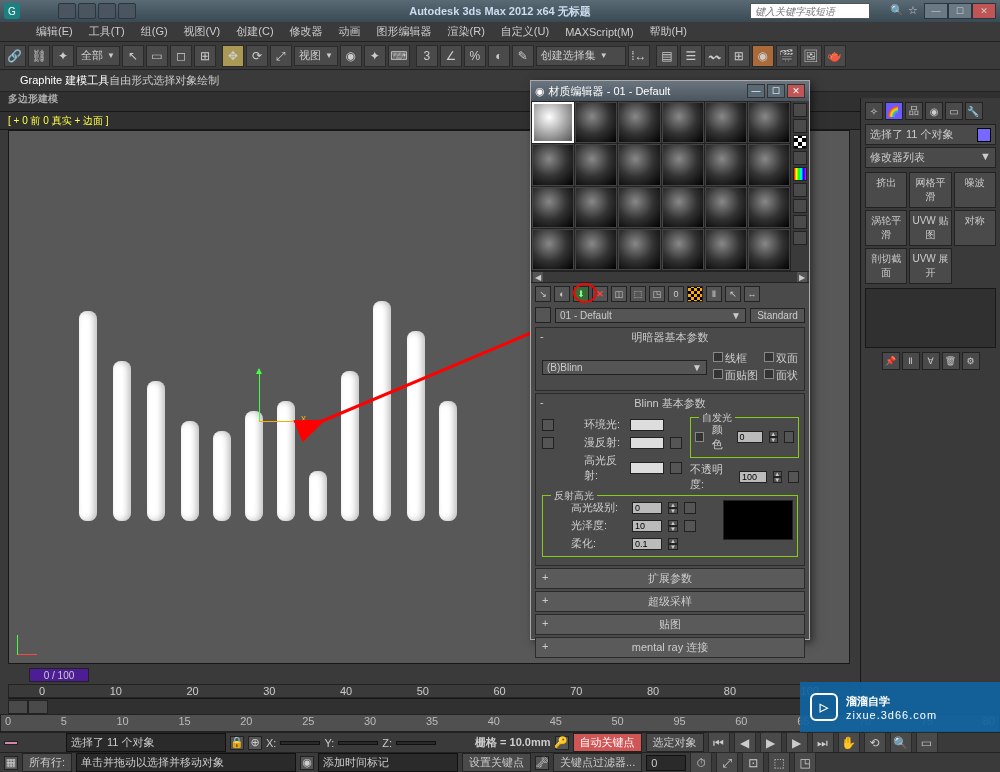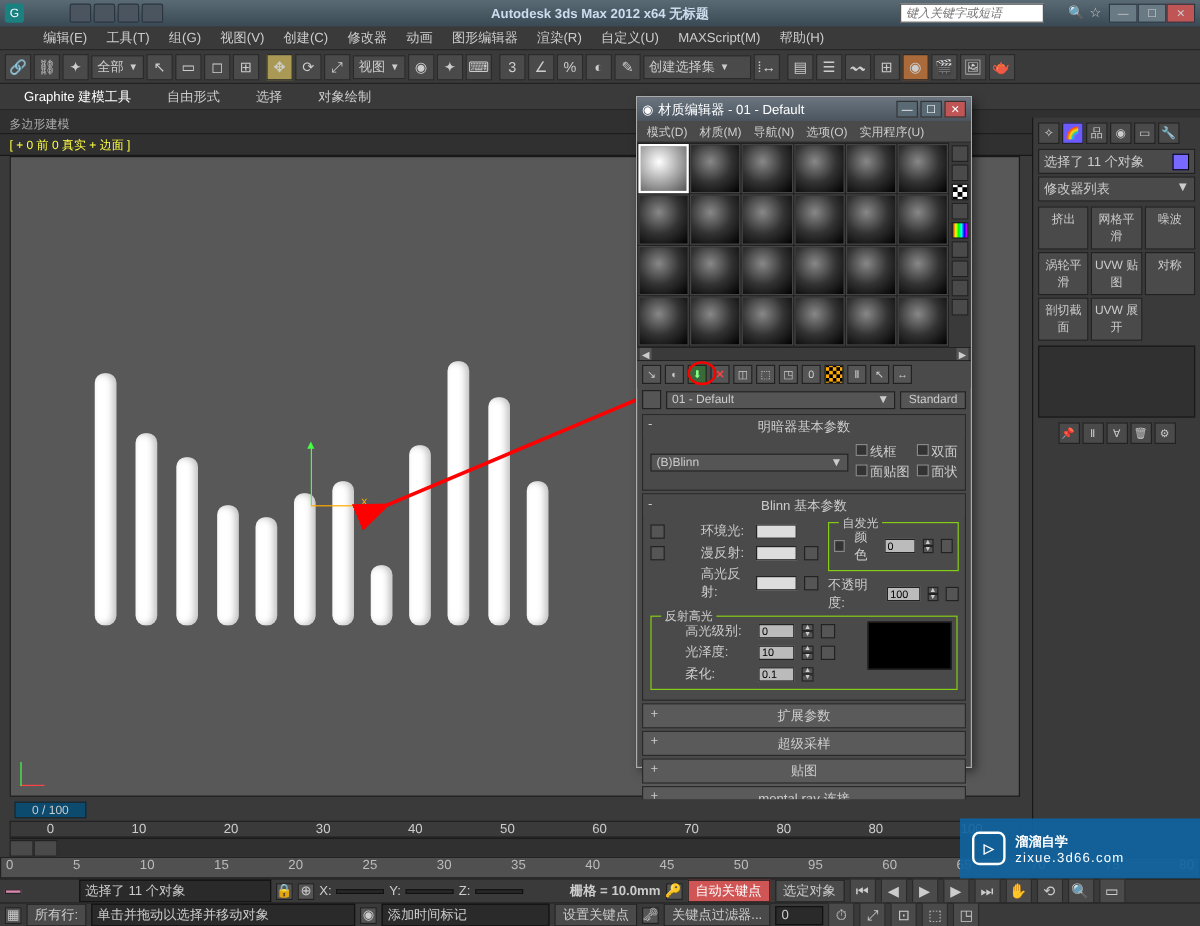--- a/index.html
+++ b/index.html
@@ -26,24 +26,24 @@
 
 
 .toolbar-row { height: 28px; background: #3a3a3a; border-bottom: 1px solid #222; display: flex; align-items: center; padding: 0 4px; gap: 2px; }
 .tbtn { width: 22px; height: 22px; background: #4a4a4a; border: 1px solid #2a2a2a; display: flex; align-items: center; justify-content: center; color: #ccc; font-size: 12px; }
 .tbtn.active { background: #aa9955; }
 .tbtn.sep { width: 2px; background: none; border: none; }
 .dropdown { height: 20px; background: #4a4a4a; border: 1px solid #2a2a2a; padding: 0 4px; display: flex; align-items: center; gap: 4px; }
 .dropdown::after { content: "▼"; font-size: 8px; }
 
 
-.ribbon { height: 22px; background: #3a3a3a; border-bottom: 1px solid #222; display: flex; align-items: center; padding-left: 20px; gap: 30px; }
+.ribbon { height: 22px; background: #3a3a3a; border-bottom: 1px solid #222; display: flex; align-items: center; padding-left: 20px; }
 .ribbon span { color: #ccc; }
 .ribbon .ribbon-tab-active { color: #fff; }
-.subribbon { height: 20px; background: #303030; border-bottom: 1px solid #181818; display: flex; align-items: flex-end; padding-left: 8px; }
+.subribbon { height: 20px; background: #303030; border-bottom: 1px solid #181818; display: flex; align-items: flex-start; padding-left: 8px; font-weight: bold; }
 .subribbon .indicator { font-size: 10px; color: #aaa; }
 .breadcrumb-row { height: 18px; background: #303030; border-bottom: 1px solid #181818; padding-left: 8px; display: flex; align-items: center; color: #ff4; font-size: 10px; }
 
 
 .main-area { position: absolute; top: 130px; left: 8px; right: 150px; bottom: 108px; background: #585858; border: 1px solid #181818; }
 .viewport-gizmo { position: absolute; left: 8px; bottom: 8px; width: 30px; height: 30px; }
 .viewport-gizmo .axis-x { position: absolute; left: 0; bottom: 0; width: 20px; height: 1px; background: #f44; }
 .viewport-gizmo .axis-y { position: absolute; left: 0; bottom: 0; width: 1px; height: 20px; background: #4f4; }
 
 
@@ -116,21 +116,21 @@
 .spin-arrows span { flex:1; background: #555; border: 1px solid #222; font-size: 6px; text-align: center; line-height: 4px; }
 .map-btn { width: 12px; height: 12px; background: #555; border: 1px solid #222; }
 .highlight-prev { width: 70px; height: 40px; background: #000; border: 1px solid #222; margin-left: 8px; }
 .group-box { border: 1px solid #84cc16; padding: 4px 4px 2px 4px; position: relative; margin-bottom: 4px;}
 .group-box .gb-title { position: absolute; top: -7px; left: 8px; background: #4a4a4a; padding: 0 3px; font-size: 10px; }
 .rollout-closed { margin: 2px 4px; background: #5a5a5a; border: 1px solid #2a2a2a; padding: 2px 4px; text-align: center; position: relative; font-size: 10px; }
 .rollout-closed .pm { position: absolute; left: 6px; }
 
 
 .time-slider-row { position: absolute; left: 8px; right: 150px; bottom: 88px; height: 18px; background: #3a3a3a; display: flex; align-items: center; }
-.time-slider-btn { width: 60px; height: 14px; background: #0c4a6e; border: 1px solid #222; display: flex; align-items: center; justify-content: center; font-size: 10px; margin-left: 4px; }
+.time-slider-btn { width: 60px; height: 14px; background: #4c1d95; border: 1px solid #222; display: flex; align-items: center; justify-content: center; font-size: 10px; margin-left: 21px; }
 .track-row { position: absolute; left: 8px; right: 150px; bottom: 74px; height: 14px; background: #3a3a3a; border: 1px solid #222; display: flex; align-items: center; gap: 1px; font-size: 9px; justify-content: space-between; padding: 0 30px; }
 .curve-row { position: absolute; left: 8px; right: 150px; bottom: 58px; height: 16px; background: #303030; border-top: 1px solid #181818; display: flex; align-items: center; }
 .curve-btn { width: 20px; height: 14px; background: #4a4a4a; border: 1px solid #222; }
 .ruler { position: absolute; left: 0; right: 0; bottom: 40px; height: 18px; background: #505050; border: 1px solid #222;}
 .ruler .ticks { display: flex; justify-content: space-between; padding: 0 4px; font-size: 9px; color: #bbb; }
 
 .status-row1, .status-row2 { position: absolute; left: 0; right: 0; height: 20px; background: #3a3a3a; border-top: 1px solid #222; display: flex; align-items: center; gap: 4px; padding: 0 4px; font-size: 10px; }
 .status-row1 { bottom: 20px; }
 .status-row2 { bottom: 0; }
 .status-btn { padding: 1px 6px; background: #4a4a4a; border: 1px solid #222; }
@@ -308,27 +308,20 @@
     <span style="display:flex;align-items:center;gap:4px;">
         <span>◉</span>
         <span>材质编辑器 - 01 - Default</span>
       </span>
     <div class="mt-controls">
       <div class="mt-btn">—</div>
       <div class="mt-btn">☐</div>
       <div class="mt-btn close">✕</div>
     </div>
   </div>
-  <div class="mat-menu">
-    <span>模式(D)</span>
-    <span>材质(M)</span>
-    <span>导航(N)</span>
-    <span>选项(O)</span>
-    <span>实用程序(U)</span>
-  </div>
   <div class="mat-body">
     <div class="sample-grid">
       <div class="sample-slot selected"></div>
       <div class="sample-slot"></div>
       <div class="sample-slot"></div>
       <div class="sample-slot"></div>
       <div class="sample-slot"></div>
       <div class="sample-slot"></div>
       <div class="sample-slot"></div>
       <div class="sample-slot"></div>

